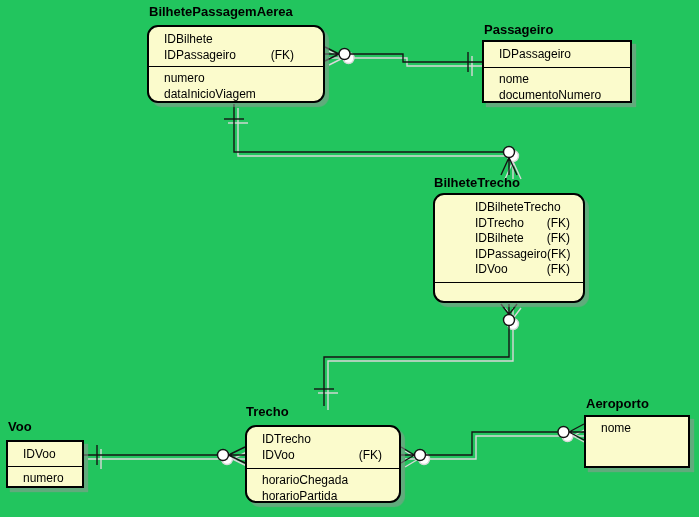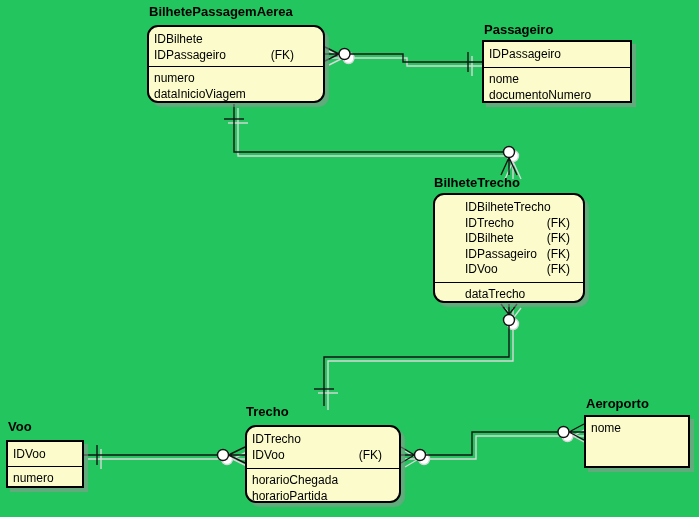--- a/index.html
+++ b/index.html
@@ -14,21 +14,21 @@
     position:absolute;box-sizing:border-box;
     background:#fbfbcc;border:2px solid #000;
     box-shadow:4px 4px 1px rgba(150,150,150,0.55);
   }
   .entity.rounded{border-radius:11px;}
   .keys{box-sizing:border-box;border-bottom:1.5px solid #000;padding-top:5px;}
   .attrs{padding-top:4px;}
   .row{
     display:flex;justify-content:space-between;align-items:center;
     line-height:15.5px;font-size:12px;white-space:nowrap;
-    padding-left:5px;padding-right:14px;
+    padding-left:15px;padding-right:14px;
   }
   .etitle{
     position:absolute;font-size:13px;font-weight:bold;white-space:nowrap;
   }
   
   #e-bpa{left:147px;top:25px;width:178px;height:78px;}
   #e-bpa .keys{height:40px;} #e-bpa .row{padding-right:29px;}
   #t-bpa{left:149px;top:4px;}
   #e-pass{left:482px;top:40px;width:150px;height:63px;}
   #e-pass .keys{height:26px;}
@@ -147,25 +147,20 @@
         </div>
       <div class="row">
           <span>IDPassageiro</span>
           <span>(FK)</span>
         </div>
       <div class="row">
           <span>IDVoo</span>
           <span>(FK)</span>
         </div>
     </div>
-    <div class="attrs">
-      <div class="row">
-          <span>dataTrecho</span>
-        </div>
-    </div>
   </div>
 
   <div class="etitle" id="t-voo">Voo</div>
   <div class="entity" id="e-voo">
     <div class="keys">
       <div class="row">
           <span>IDVoo</span>
         </div>
     </div>
     <div class="attrs">

